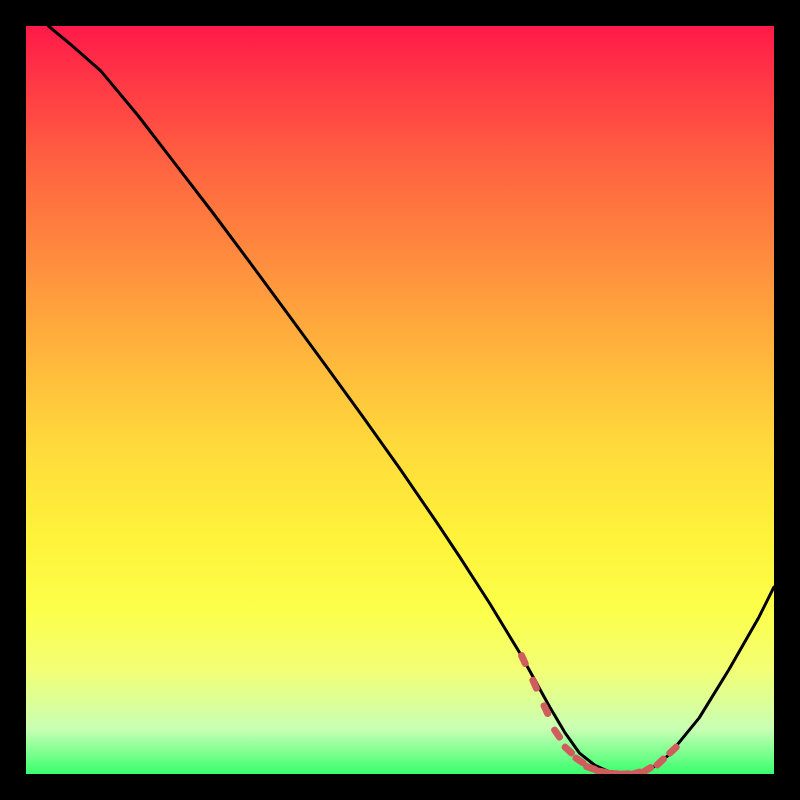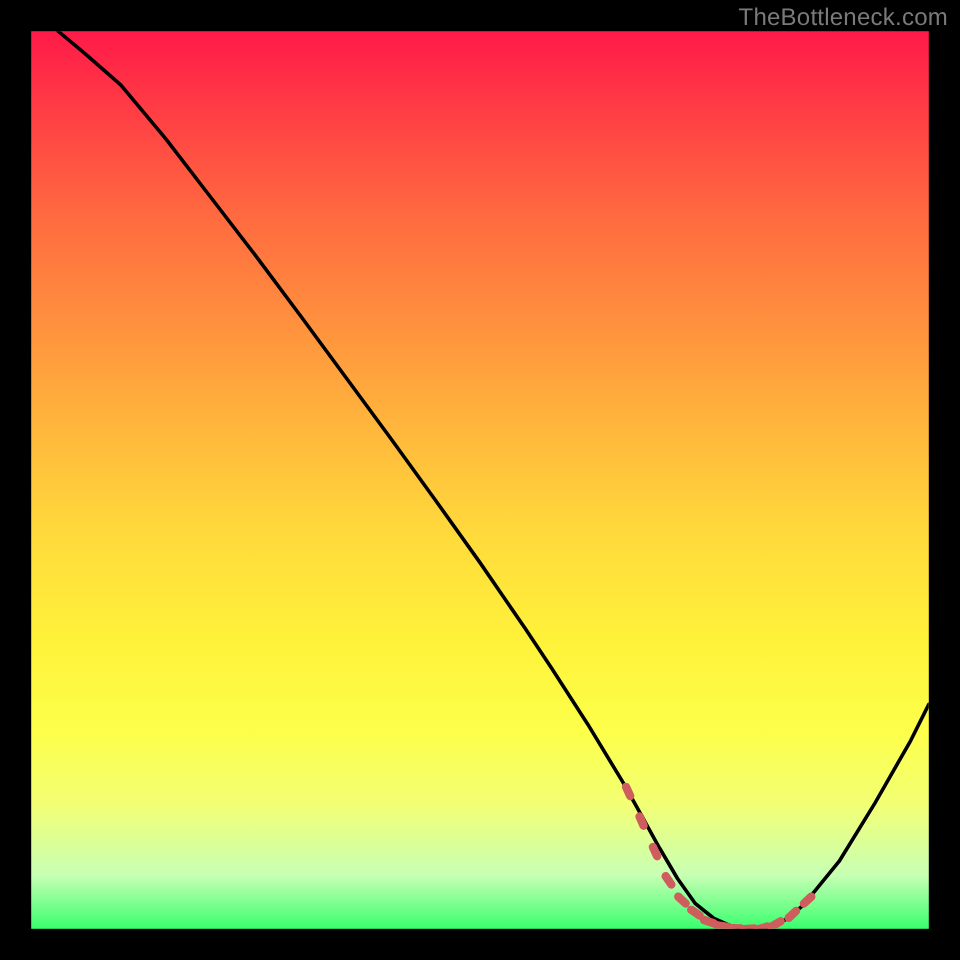--- a/index.html
+++ b/index.html
@@ -53,21 +53,20 @@
     top: 0;
     left: 0;
     width: 748px;
     height: 748px;
   }
 </style>
 </head>
 <body>
 
 <div class="frame">
-  <div class="watermark">TheBottleneck.com</div>
 
   <div class="plot-area">
     <svg class="curve" viewBox="0 0 748 748" preserveAspectRatio="none">
       <path id="curve-path" fill="none" stroke="#000000" stroke-width="3" stroke-linecap="round" stroke-linejoin="round" d="M22.44 0.00 L44.88 18.70 L74.80 44.88 L112.20 89.76 L149.60 138.38 L187.00 187.00 L224.40 237.12 L261.80 287.98 L299.20 338.84 L336.60 390.46 L374.00 442.82 L411.40 497.42 L433.84 531.08 L463.76 577.46 L493.68 626.82 L508.64 653.75 L523.60 680.68 L538.56 706.11 L553.52 727.06 L568.48 739.02 L583.44 745.76 L598.40 748.00 L613.36 746.50 L628.32 740.52 L643.28 728.55 L673.20 691.90 L703.12 643.28 L733.04 590.92 L748.00 561.00"></path>
       <g id="markers">
           <line x1="495.68" y1="629.73" x2="499.16" y2="637.38" stroke="#cf5d5d" stroke-width="7" stroke-linecap="round"></line>
           <line x1="506.94" y1="654.40" x2="510.34" y2="662.08" stroke="#cf5d5d" stroke-width="7" stroke-linecap="round"></line>
           <line x1="518.08" y1="679.87" x2="521.64" y2="687.47" stroke="#cf5d5d" stroke-width="7" stroke-linecap="round"></line>
           <line x1="528.71" y1="704.14" x2="533.45" y2="711.08" stroke="#cf5d5d" stroke-width="7" stroke-linecap="round"></line>
           <line x1="539.23" y1="721.20" x2="545.37" y2="726.93" stroke="#cf5d5d" stroke-width="7" stroke-linecap="round"></line>

